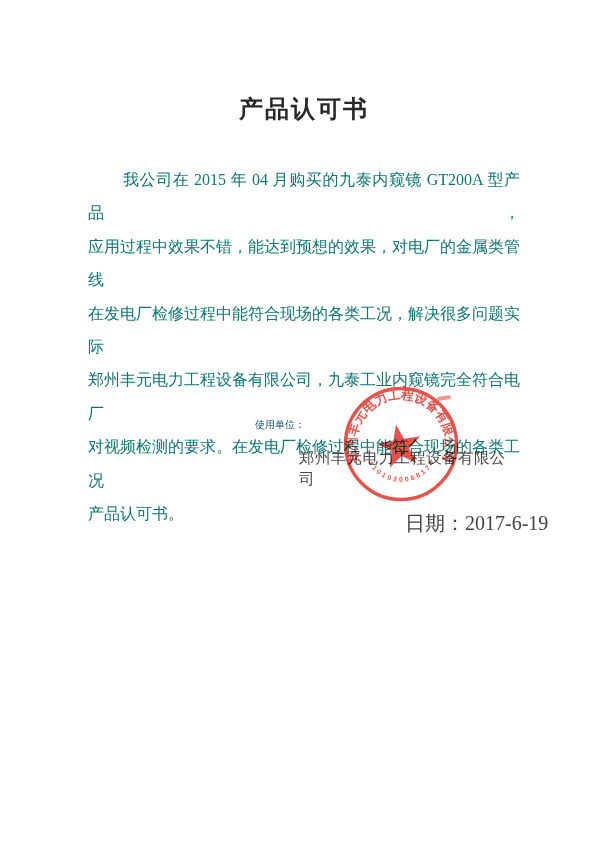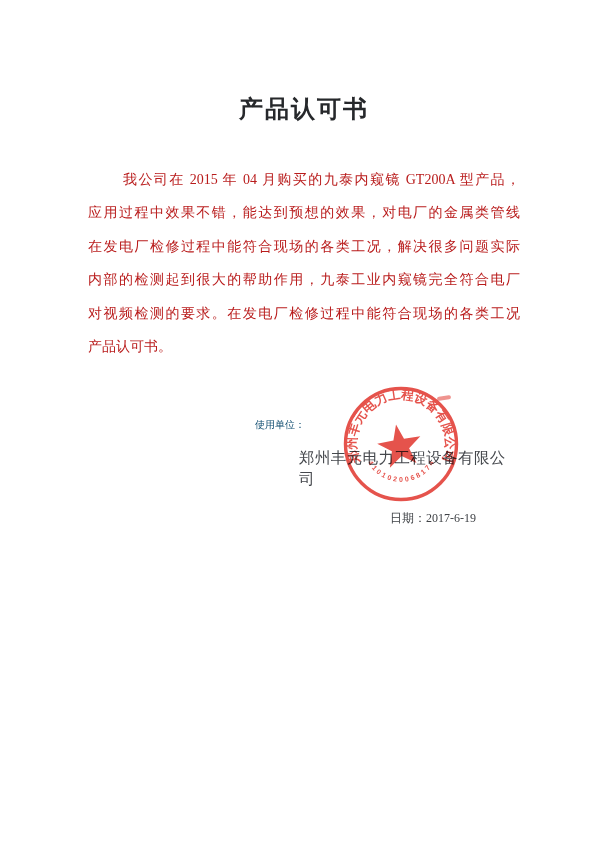--- a/index.html
+++ b/index.html
@@ -27,23 +27,23 @@
     font-weight: bold;
     letter-spacing: 2px;
     color: #26282b;
     font-family: "Liberation Serif", serif;
   }
   .body-block {
     position: absolute;
     top: 163px;
     left: 88px;
     width: 432px;
-    font-size: 14px;
+    font-size: 16px;
     line-height: 33.4px;
-    color: #b91c1c;
+    color: #0f766e;
   }
   .body-line {
     white-space: nowrap;
   }
   .body-line.jl {
     white-space: normal;
     text-align: justify;
     text-align-last: justify;
   }
   .body-line.indent {
@@ -61,22 +61,22 @@
     top: 448px;
     left: 299px;
     width: 220px;
     font-size: 15.5px;
     letter-spacing: 0.4px;
     color: #45484d;
   }
   .date-line {
     position: absolute;
     top: 510px;
-    left: 390px;
-    font-size: 12px;
+    left: 405px;
+    font-size: 20px;
     color: #3f4246;
   }
   .seal {
     position: absolute;
     top: 385px;
     left: 341px;
     width: 120px;
     height: 120px;
     mix-blend-mode: multiply;
     opacity: 0.88;
@@ -101,21 +101,21 @@
 <body>
 
 <div class="page">
 
   <h1 class="doc-title">产品认可书</h1>
 
   <div class="body-block">
     <div class="body-line jl indent">我公司在 2015 年 04 月购买的九泰内窥镜 GT200A 型产品，</div>
     <div class="body-line jl">应用过程中效果不错，能达到预想的效果，对电厂的金属类管线</div>
     <div class="body-line jl">在发电厂检修过程中能符合现场的各类工况，解决很多问题实际</div>
-    <div class="body-line jl">内部的检测起到很大的帮助作用，九泰工业内窥镜完全符合电厂</div>
+    <div class="body-line jl">郑州丰元电力工程设备有限公司，九泰工业内窥镜完全符合电厂</div>
     <div class="body-line jl">对视频检测的要求。在发电厂检修过程中能符合现场的各类工况</div>
     <div class="body-line">产品认可书。</div>
   </div>
 
   <div class="sig-label">使用单位：</div>
 
   <div class="sig-company">郑州丰元电力工程设备有限公司</div>
 
   <svg class="seal" viewBox="0 0 120 120" xmlns="http://www.w3.org/2000/svg">
     <defs>

